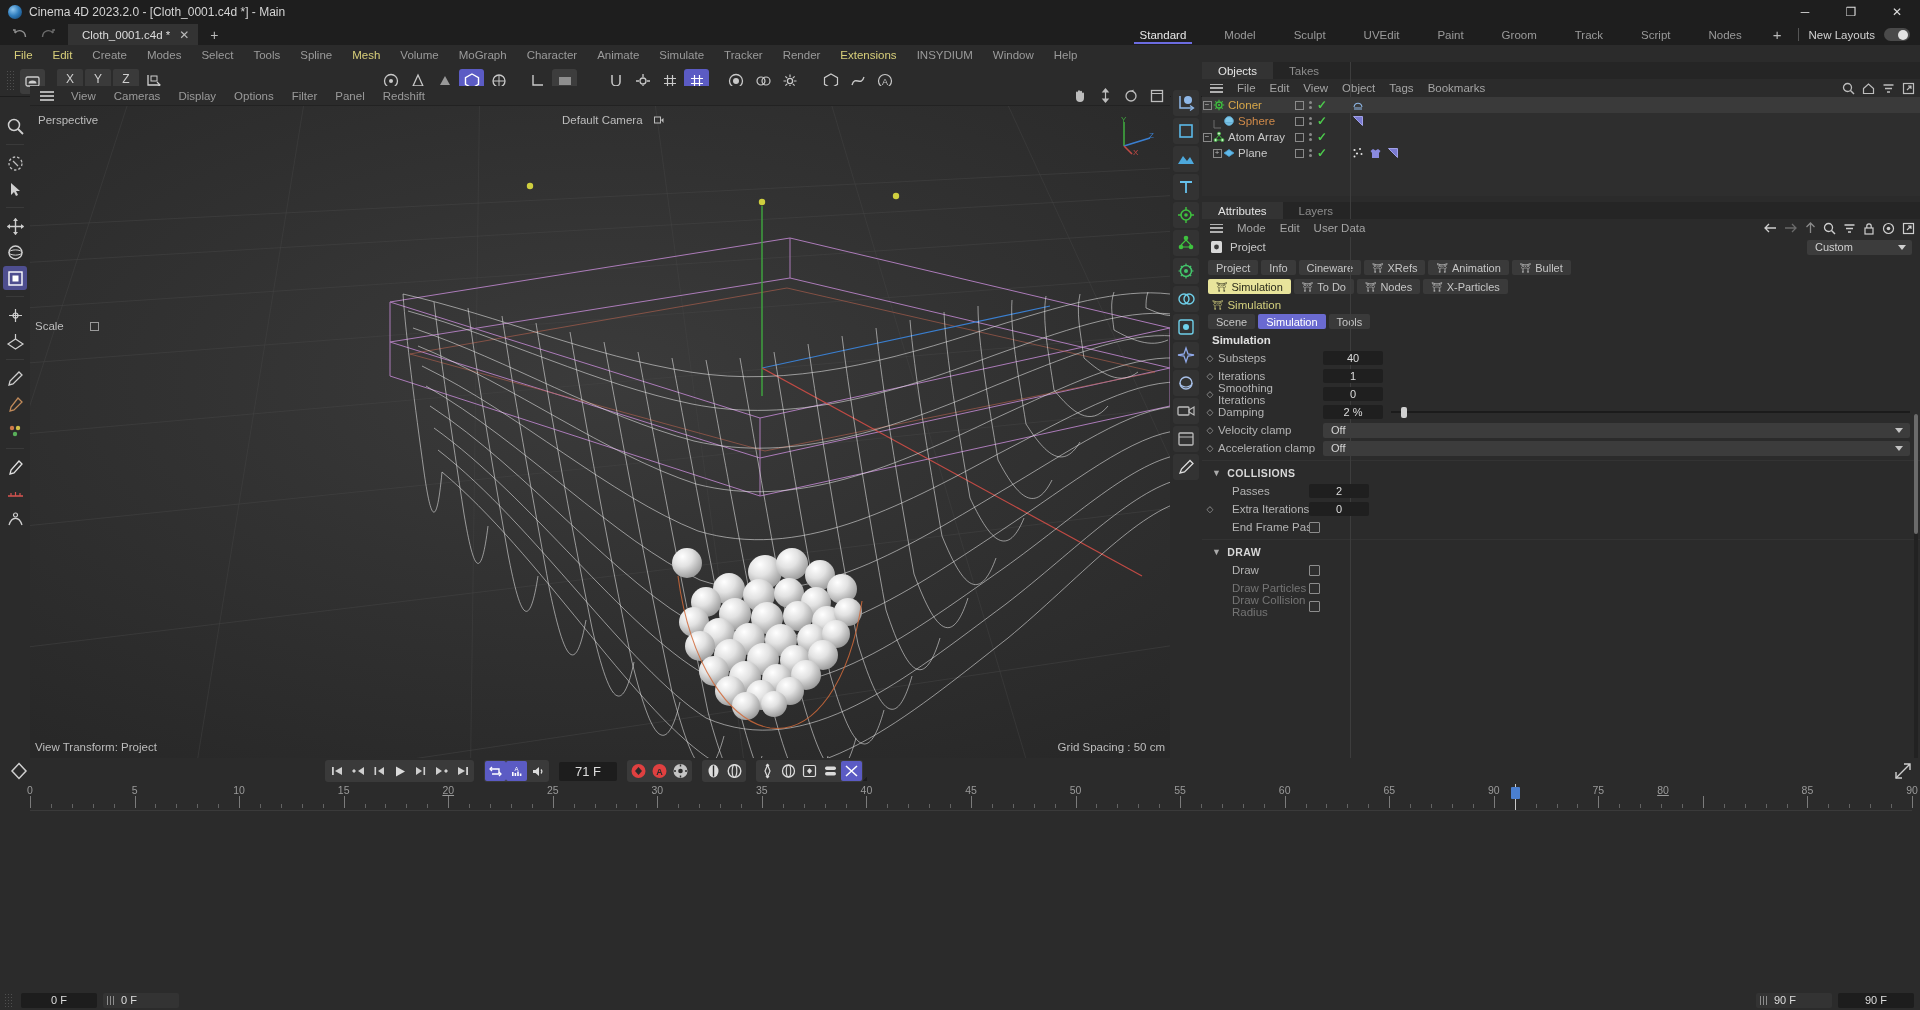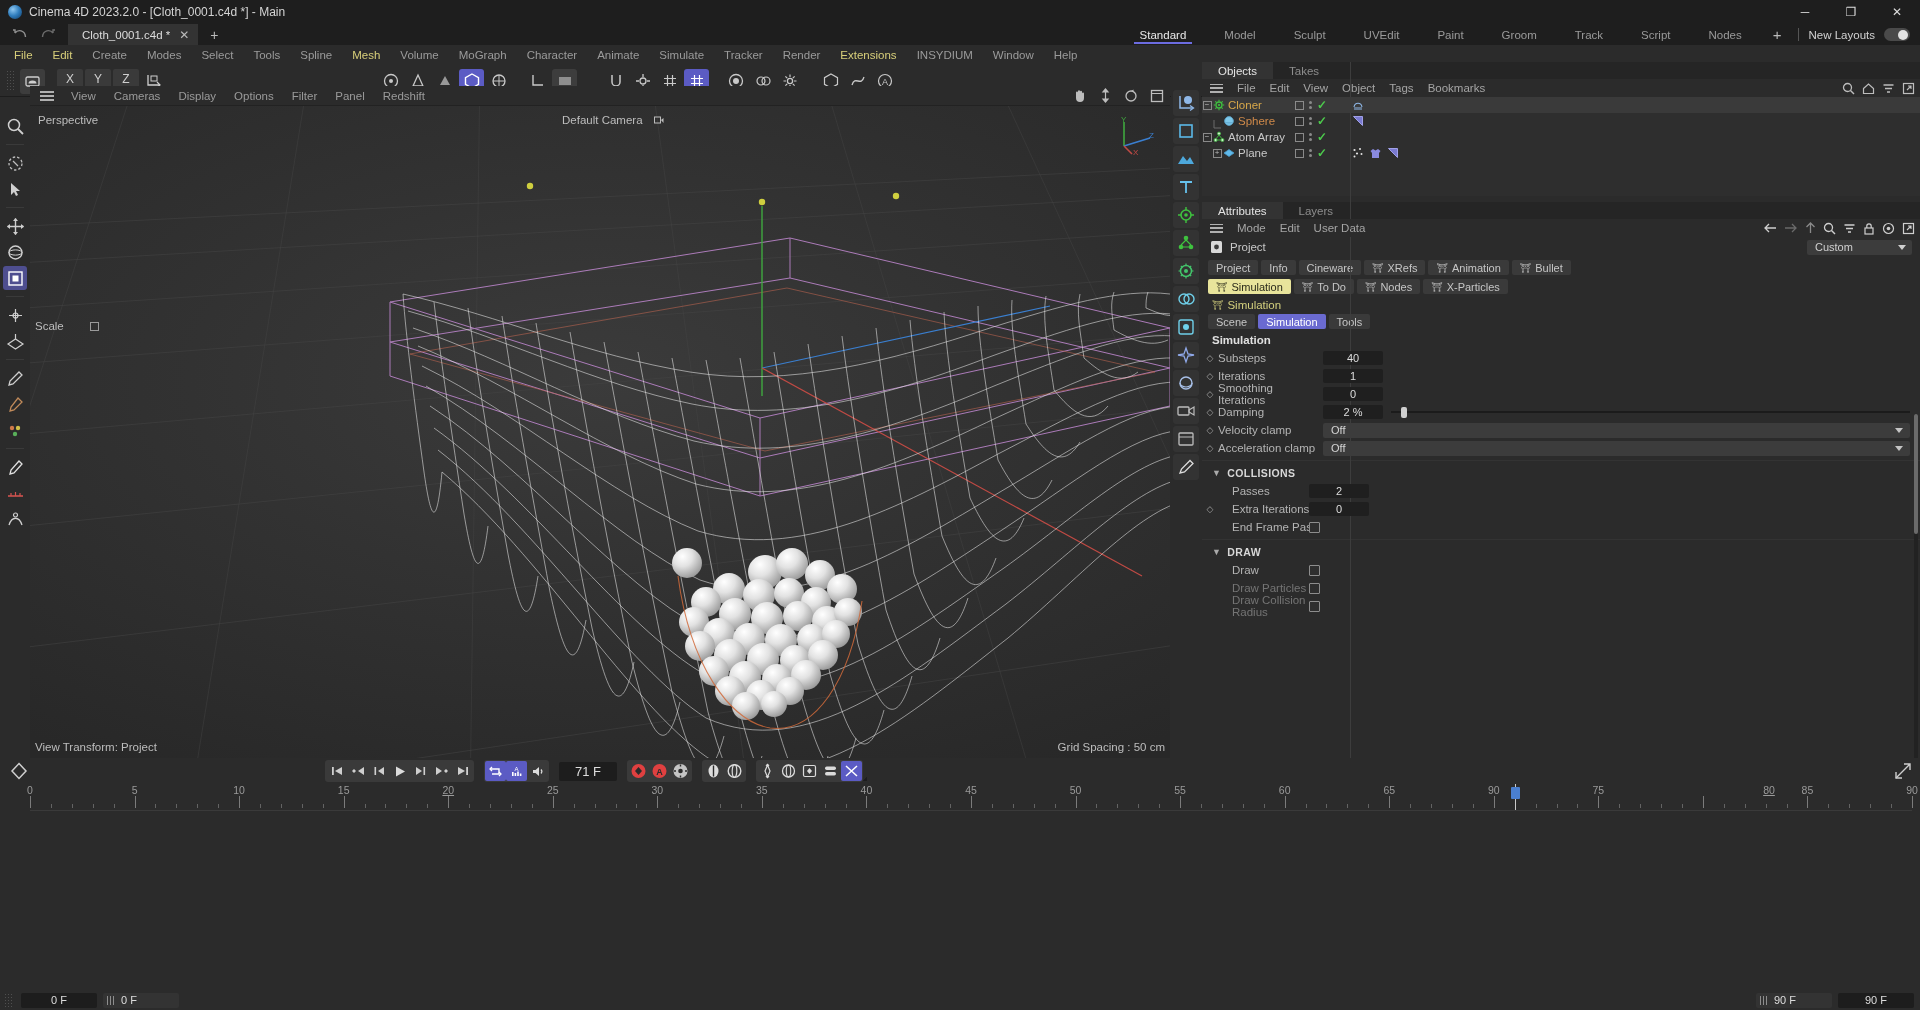--- a/index.html
+++ b/index.html
@@ -1351,21 +1351,21 @@
           <div class="rtick" style="left: 1150.11px;">55</div>
           <div class="rmajor" style="left: 1150.11px;"></div>
           <div class="rtick" style="left: 1254.67px;">60</div>
           <div class="rmajor" style="left: 1254.67px;"></div>
           <div class="rtick" style="left: 1359.22px;">65</div>
           <div class="rmajor" style="left: 1359.22px;"></div>
           <div class="rtick" style="left: 1463.78px;">90</div>
           <div class="rmajor" style="left: 1463.78px;"></div>
           <div class="rtick" style="left: 1568.33px;">75</div>
           <div class="rmajor" style="left: 1568.33px;"></div>
-          <div class="rtick" style="left: 1739px; text-decoration: underline;">80</div>
+          <div class="rtick" style="left: 1633px; text-decoration: underline;">80</div>
           <div class="rmajor" style="left: 1672.89px;"></div>
           <div class="rtick" style="left: 1777.44px;">85</div>
           <div class="rmajor" style="left: 1777.44px;"></div>
           <div class="rtick" style="left: 1882px;">90</div>
           <div class="rmajor" style="left: 1882px;"></div>
           <div class="rminor" style="left: 20.9111px;"></div>
           <div class="rminor" style="left: 41.8222px;"></div>
           <div class="rminor" style="left: 62.7333px;"></div>
           <div class="rminor" style="left: 83.6444px;"></div>
           <div class="rminor" style="left: 125.467px;"></div>

